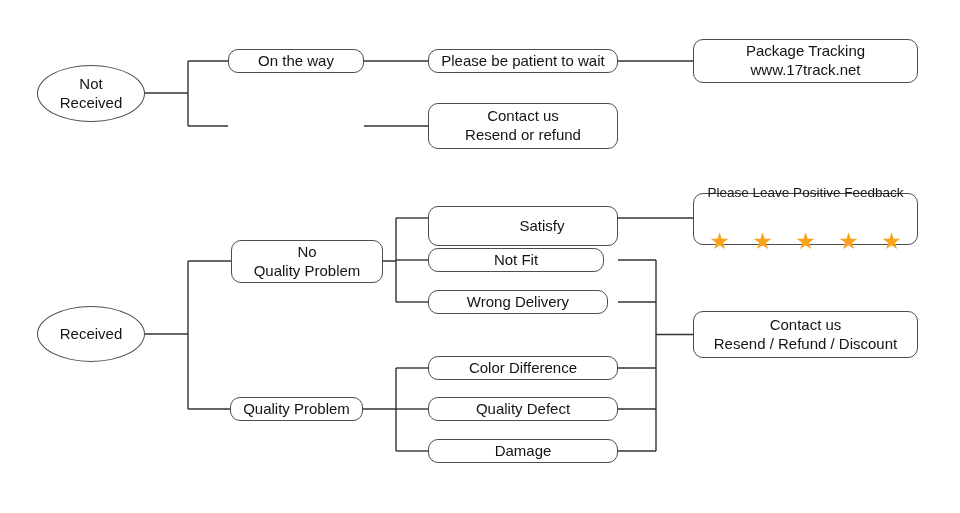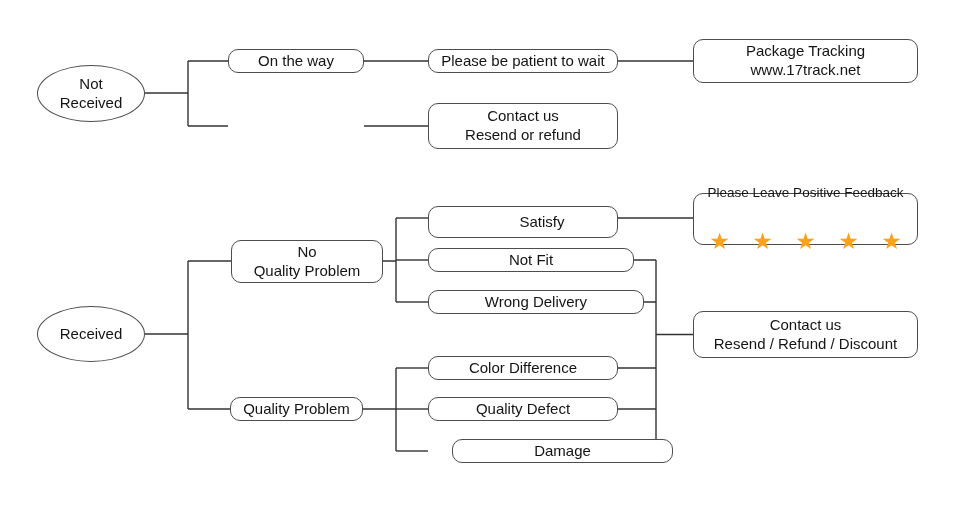--- a/index.html
+++ b/index.html
@@ -24,26 +24,26 @@
   
   .n-not-received{left:37px;top:65px;width:108px;height:57px;}
   .n-received{left:37px;top:306px;width:108px;height:56px;}
   .n-on-the-way{left:228px;top:49px;width:136px;height:24px;}
   .n-return-or-lost{left:228px;top:114px;width:136px;height:24px;}
   .n-please-wait{left:428px;top:49px;width:190px;height:24px;}
   .n-contact-resend-refund{left:428px;top:103px;width:190px;height:46px;}
   .n-package-tracking{left:693px;top:39px;width:225px;height:44px;}
   .n-no-quality-problem{left:231px;top:240px;width:152px;height:43px;text-align:center;}
   .n-quality-problem{left:230px;top:397px;width:133px;height:24px;}
-  .n-satisfy{left:428px;top:206px;width:190px;height:32px;padding-left:38px;}
-  .n-not-fit{left:428px;top:248px;width:206px;height:24px;}
-  .n-wrong-delivery{left:428px;top:290px;width:216px;height:24px;}
+  .n-satisfy{left:428px;top:206px;width:190px;height:40px;padding-left:38px;}
+  .n-not-fit{left:428px;top:248px;width:176px;height:24px;}
+  .n-wrong-delivery{left:428px;top:290px;width:180px;height:24px;}
   .n-color-difference{left:428px;top:356px;width:190px;height:24px;}
   .n-quality-defect{left:428px;top:397px;width:190px;height:24px;}
-  .n-damage{left:452px;top:439px;width:221px;height:24px;}
+  .n-damage{left:428px;top:439px;width:190px;height:24px;}
   .n-feedback{left:693px;top:193px;width:225px;height:52px;padding:3px 2px;gap:28px;}
   .n-contact-full{left:693px;top:311px;width:225px;height:47px;}
   .feedback-label{font-size:13.5px;white-space:nowrap;}
   .stars{
     color:#FAA21B;font-size:23px;line-height:1;
     letter-spacing:8px;margin-top:1px;text-indent:8px;
     white-space:nowrap;
   }
 </style>
 </head>

